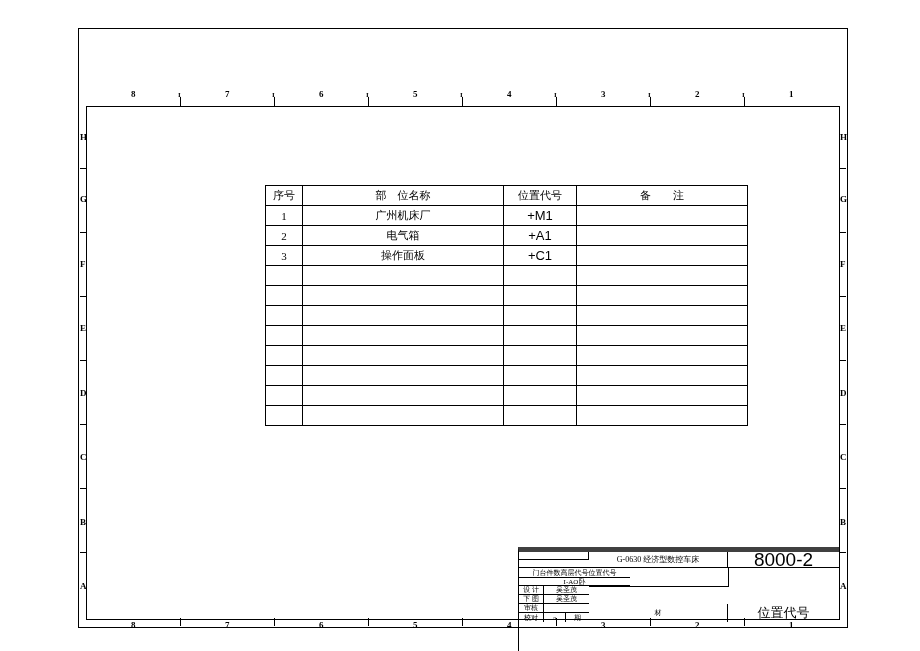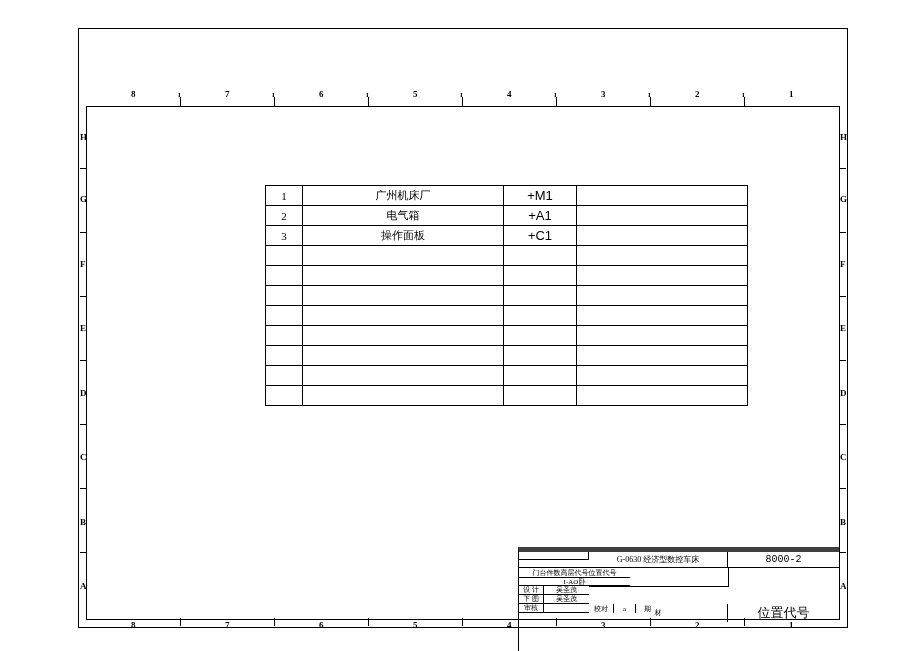--- a/index.html
+++ b/index.html
@@ -125,21 +125,21 @@
     border-right: 1px solid #000;
     border-bottom: 1px solid #000;
     box-sizing: border-box;
     display: flex;
     align-items: center;
     justify-content: center;
     overflow: hidden;
     white-space: nowrap;
   }
   .tb-cell:last-child { border-right: none; }
-  .big-num { font-size: 10px; font-family: Liberation Mono, monospace; }
+  .big-num { font-size: 19px; font-family: Liberation Sans, sans-serif; }
   .mid-text { font-size: 12px; }
   .company { font-size: 13px; }
   .tiny { font-size: 7px; }
 </style>
 </head>
 <body>
 
 <div class="frame-outer"></div>
 <div class="frame-inner"></div>
 
@@ -213,20 +213,26 @@
 <span class="side-dash-r" style="left:840px;top:168px"></span>
 <span class="side-dash-r" style="left:840px;top:232px"></span>
 <span class="side-dash-r" style="left:840px;top:296px"></span>
 <span class="side-dash-r" style="left:840px;top:360px"></span>
 <span class="side-dash-r" style="left:840px;top:424px"></span>
 <span class="side-dash-r" style="left:840px;top:488px"></span>
 <span class="side-dash-r" style="left:840px;top:552px"></span>
 
 <table class="data-table">
   <tbody>
+      <tr>
+    <th class="c1">序号</th>
+    <th class="c2">部　位名称</th>
+    <th class="c3">位置代号</th>
+    <th class="c4">备　　注</th>
+  </tr>
   <tr>
         <td class="c1">1</td>
         <td class="c2">广州机床厂</td>
         <td class="c3 pos-code">+M1</td>
         <td class="c4"></td>
       </tr>
   <tr>
         <td class="c1">2</td>
         <td class="c2">电气箱</td>
         <td class="c3 pos-code">+A1</td>
@@ -316,21 +322,21 @@
       <div style="display:flex">
         <div class="tb-cell tiny" style="width:25px;height:9px">下 图</div>
         <div class="tb-cell tiny" style="width:45px;height:9px">吴圣茂</div>
       </div>
     </div>
 
     <div style="width:139px;border-right:1px solid #000;border-bottom:1px solid #000;margin-top:-18px;height:18px"></div>
   </div>
 
   <div class="tb-row">
-    <div style="display:flex;flex-direction:row;width:70px">
+    <div style="display:flex;flex-direction:column;width:70px">
       <div style="display:flex">
         <div class="tb-cell tiny" style="width:25px;height:9px;border-bottom:1px solid #000">审核</div>
         <div class="tb-cell tiny" style="width:45px;height:9px;border-bottom:1px solid #000"></div>
       </div>
       <div style="display:flex">
         <div class="tb-cell tiny" style="width:25px;height:9px;border-bottom:none">校对</div>
         <div class="tb-cell tiny" style="width:22px;height:9px;border-bottom:none">a</div>
         <div class="tb-cell tiny" style="width:23px;height:9px;border-bottom:none">期</div>
       </div>
     </div>

